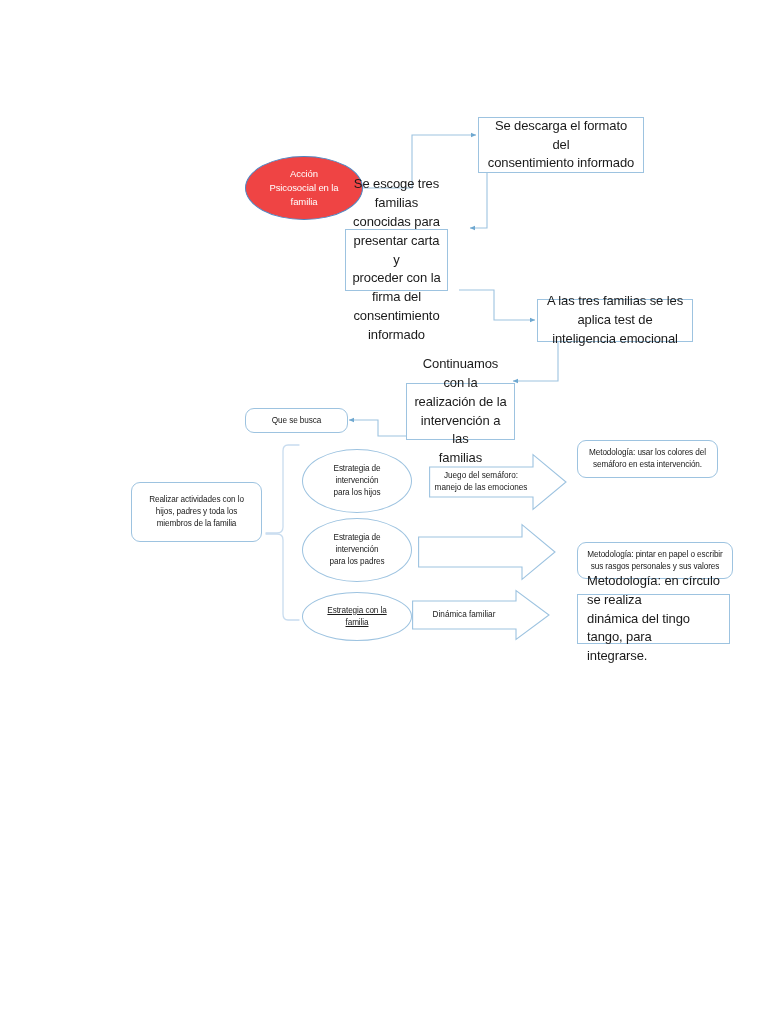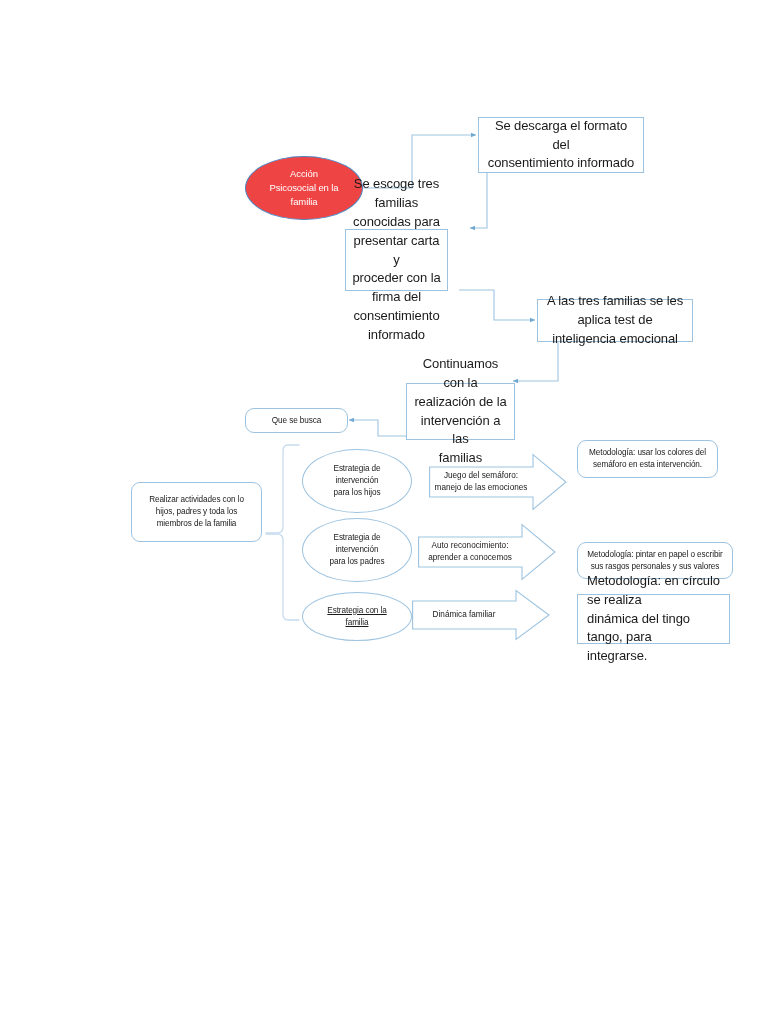--- a/index.html
+++ b/index.html
@@ -181,24 +181,20 @@
   <div class="arrow-label" style="left:0px; top:8px; width:104px; height:40px;">
     <span class="txt">Juego del semáforo:
 manejo de las emociones</span>
   </div>
 </div>
 
 <div class="arrow-wrap" style="left:418px; top:524px; width:138px; height:56px;">
   <svg width="138" height="56" viewBox="0 0 138 56" xmlns="http://www.w3.org/2000/svg">
     <path d="M0.6,13 L104,13 L104,0.6 L137,28 L104,55.4 L104,43 L0.6,43 Z" fill="#ffffff" stroke="#9dc3e0" stroke-width="1.1" stroke-linejoin="miter"></path>
   </svg>
-  <div class="arrow-label" style="left:0px; top:8px; width:104px; height:40px;">
-    <span class="txt">Auto reconocimiento:
-aprender a conocemos</span>
-  </div>
 </div>
 
 <div class="arrow-wrap" style="left:412px; top:590px; width:138px; height:50px;">
   <svg width="138" height="50" viewBox="0 0 138 50" xmlns="http://www.w3.org/2000/svg">
     <path d="M0.6,11 L104,11 L104,0.6 L137,25 L104,49.4 L104,39 L0.6,39 Z" fill="#ffffff" stroke="#9dc3e0" stroke-width="1.1" stroke-linejoin="miter"></path>
   </svg>
   <div class="arrow-label" style="left:0px; top:8px; width:104px; height:34px;">
     <span class="txt">Dinámica familiar</span>
   </div>
 </div>

